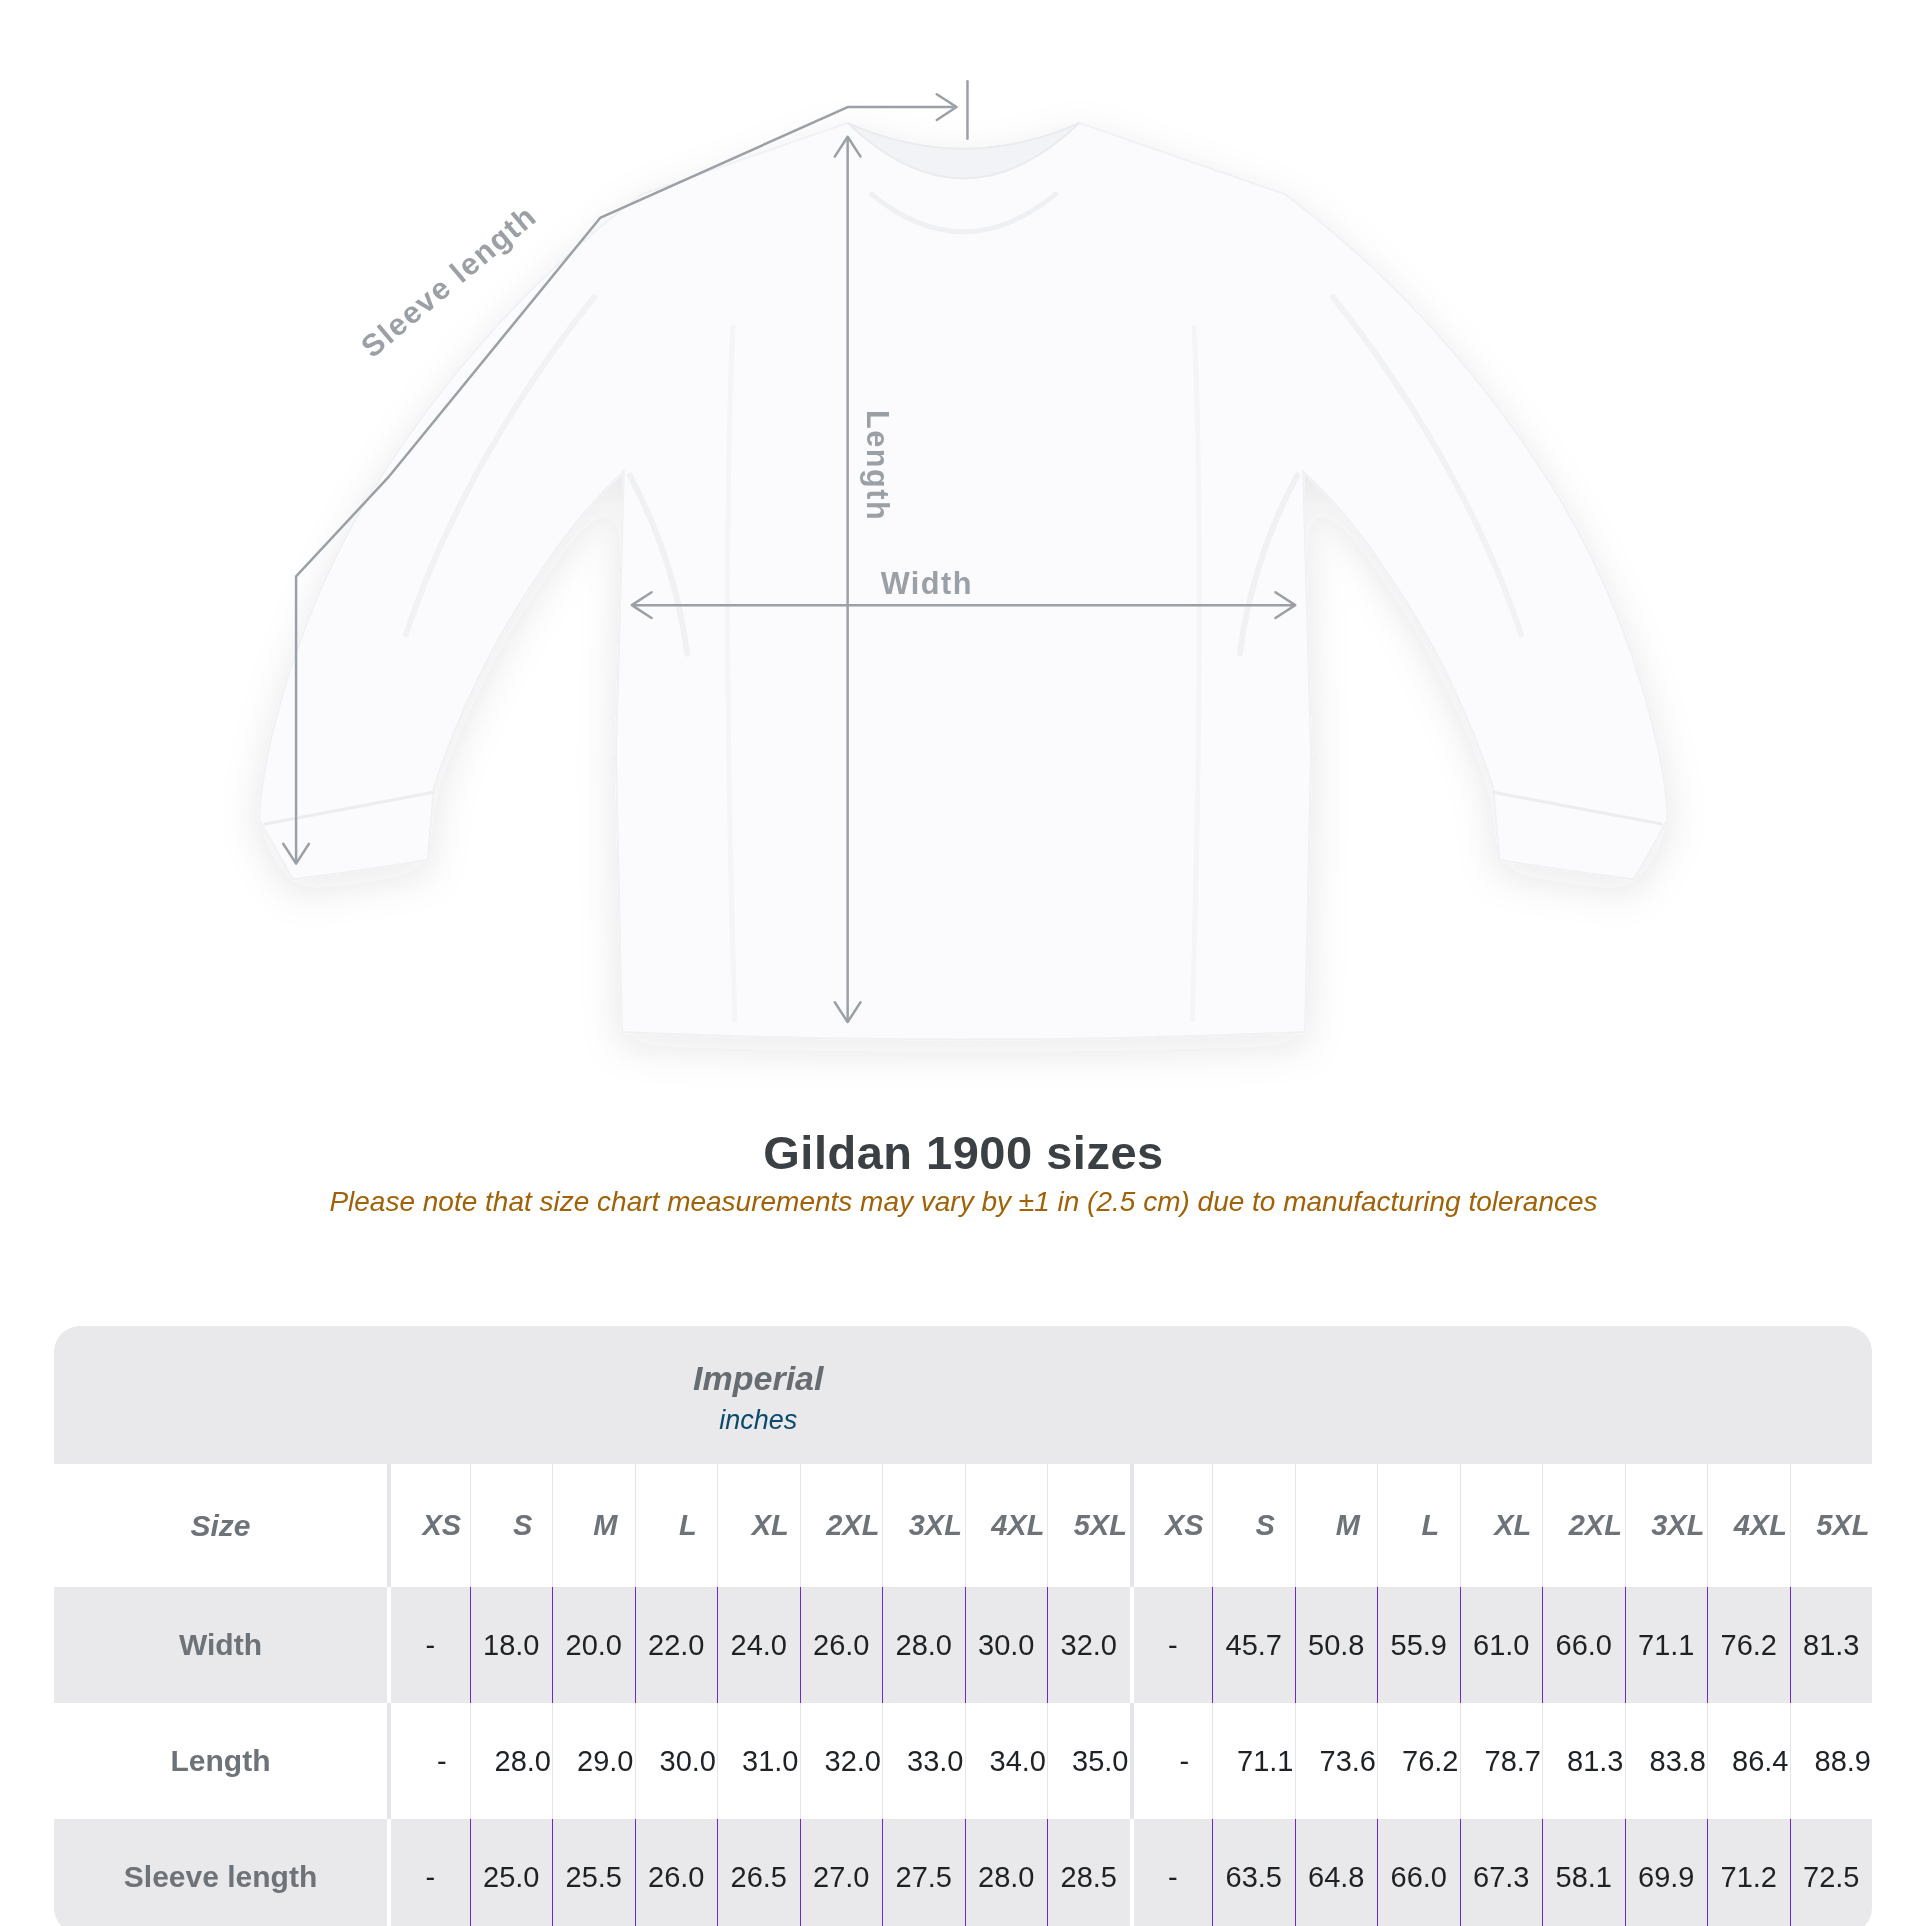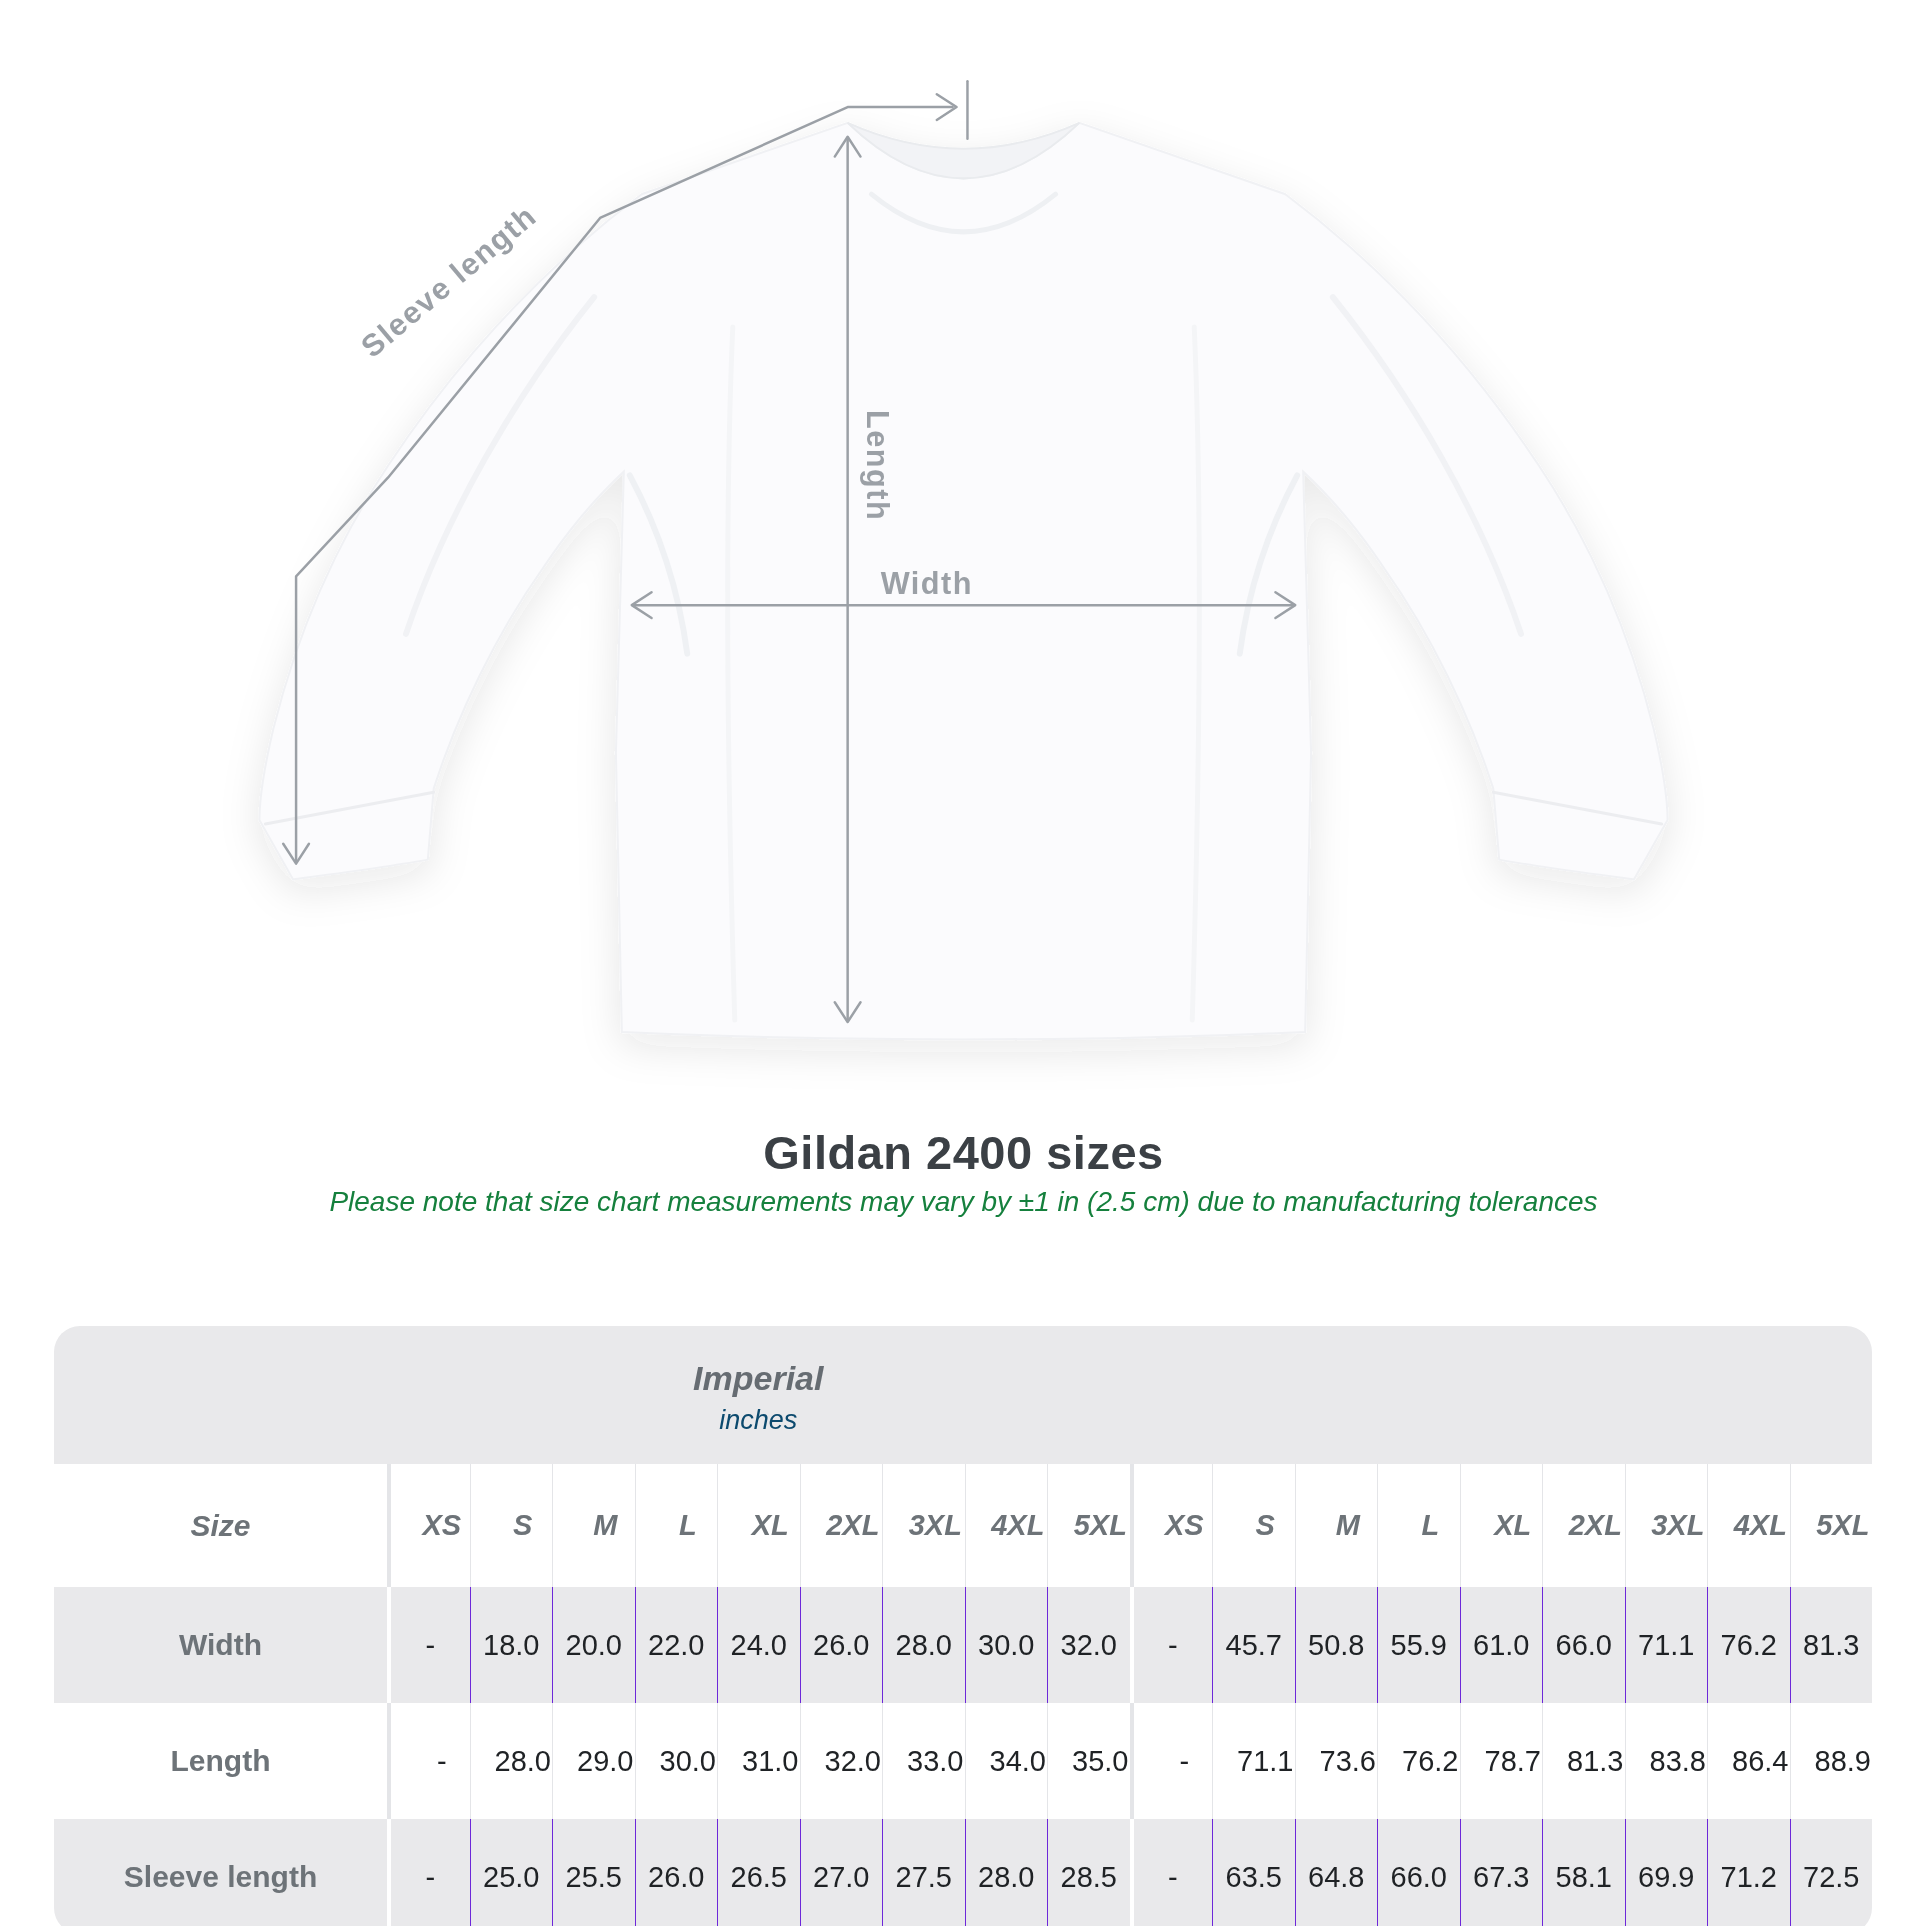--- a/index.html
+++ b/index.html
@@ -16,21 +16,21 @@
 
   .title {
     position: absolute; top: 1125px; left: 0; width: 100%;
     text-align: center;
     font-size: 47px; font-weight: 700; color: #3b4045;
     letter-spacing: 0.5px;
   }
   .subtitle {
     position: absolute; top: 1186px; left: 0; width: 100%;
     text-align: center;
-    font-size: 28px; font-style: italic; color: #15803d;
+    font-size: 28px; font-style: italic; color: #a16207;
   }
 
   .size-table {
     position: absolute; left: 54px; top: 1286px;
     width: 1818px; height: 608px;
     border-radius: 26px; overflow: hidden;
     background: #ffffff;
     margin-top: 40px;
   }
   .unit-band {
@@ -128,21 +128,21 @@
     <path d="M 1288,598 L 1308,611 L 1288,624"></path>
   </g>
 
   <g fill="#9ba0a6" font-size="31" font-weight="bold" letter-spacing="1.5">
     <text transform="translate(460,292) rotate(-40)" text-anchor="middle">Sleeve length</text>
     <text transform="translate(876,470) rotate(90)" text-anchor="middle">Length</text>
     <text x="936" y="600" text-anchor="middle">Width</text>
   </g>
 </svg>
 
-<div class="title">Gildan 2400 sizes</div>
+<div class="title">Gildan 1900 sizes</div>
 <div class="subtitle">Please note that size chart measurements may vary by ±1 in (2.5 cm) due to manufacturing tolerances</div>
 
 <div class="size-table">
   <div class="unit-band">
       <div class="band-spacer"></div>
       <div class="group">
         <div class="unit-name">Imperial</div>
         <div class="unit-sub">inches</div>
       </div>
     </div>

